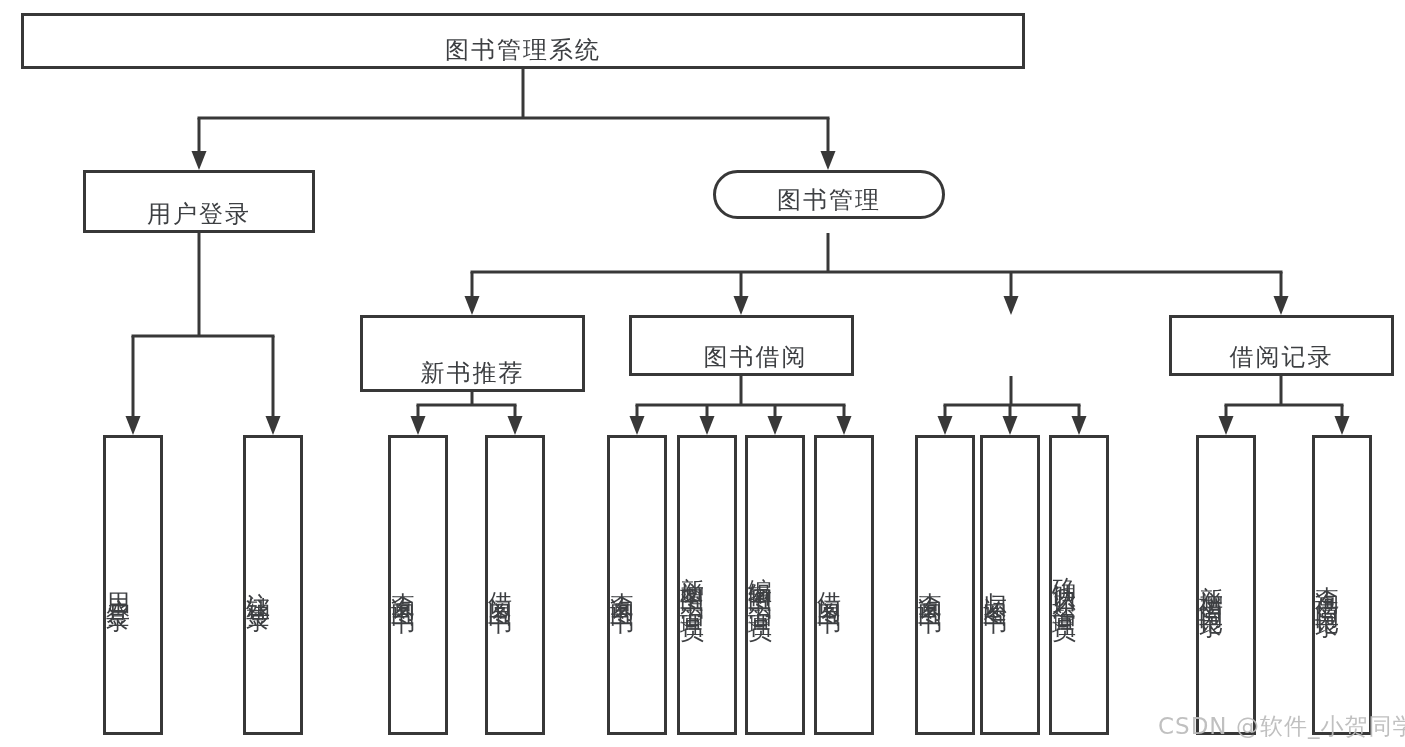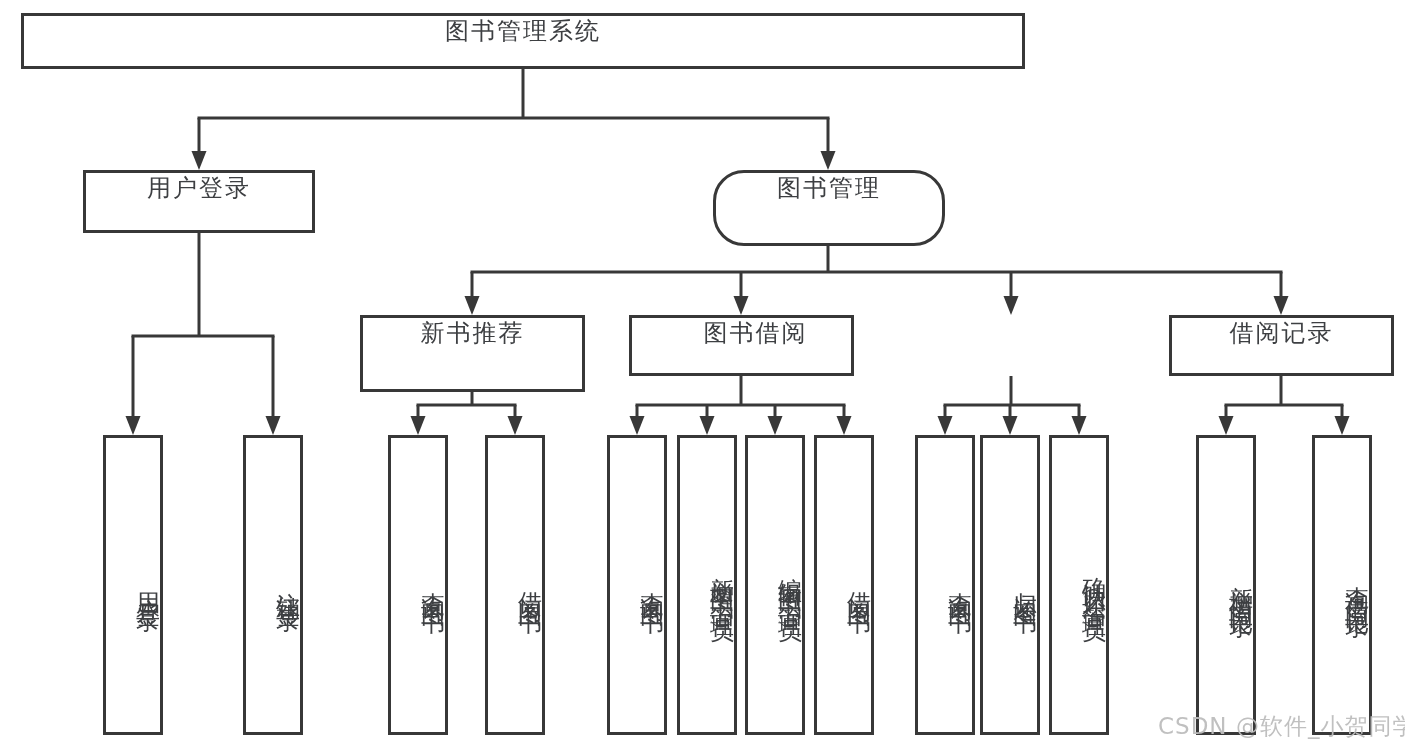--- a/index.html
+++ b/index.html
@@ -21,39 +21,39 @@
     top: 0;
     z-index: 1;
   }
   .node {
     position: absolute;
     box-sizing: border-box;
     background: #ffffff;
     border: 3px solid #383838;
     color: #3d3f42;
     display: flex;
-    align-items: flex-start;
+    align-items: flex-end;
     justify-content: center;
     font-size: 24px;
     line-height: 1.3;
     letter-spacing: 2px;
     z-index: 2;
     white-space: nowrap;
   }
   .node.v {
     writing-mode: vertical-rl;
     text-orientation: mixed;
     letter-spacing: 6px;
     line-height: 1;
     white-space: normal;
   }
   
   .n-root   { left: 21px;   top: 13px;  width: 1004px; height: 56px; }
   .n-login  { left: 83px;   top: 170px; width: 232px;  height: 63px; }
-  .n-mgmt   { left: 713px;  top: 170px; width: 232px;  height: 76px; border-radius: 31px; }
+  .n-mgmt   { left: 713px;  top: 170px; width: 232px;  height: 49px; border-radius: 31px; }
   .n-g0     { left: 360px;  top: 315px; width: 225px;  height: 77px; }
   .n-g1     { left: 629px;  top: 315px; width: 225px;  height: 61px; padding-left: 28px; }
   .n-g2     { left: 899px;  top: 315px; width: 225px;  height: 61px; }
   .n-g3     { left: 1169px; top: 315px; width: 225px;  height: 61px; }
   
   .leaf { top: 435px; width: 60px; height: 300px; }
   .n-l0  { left: 103px; }
   .n-l1  { left: 243px; }
   .n-l2  { left: 388px; }
   .n-l3  { left: 485px; }

